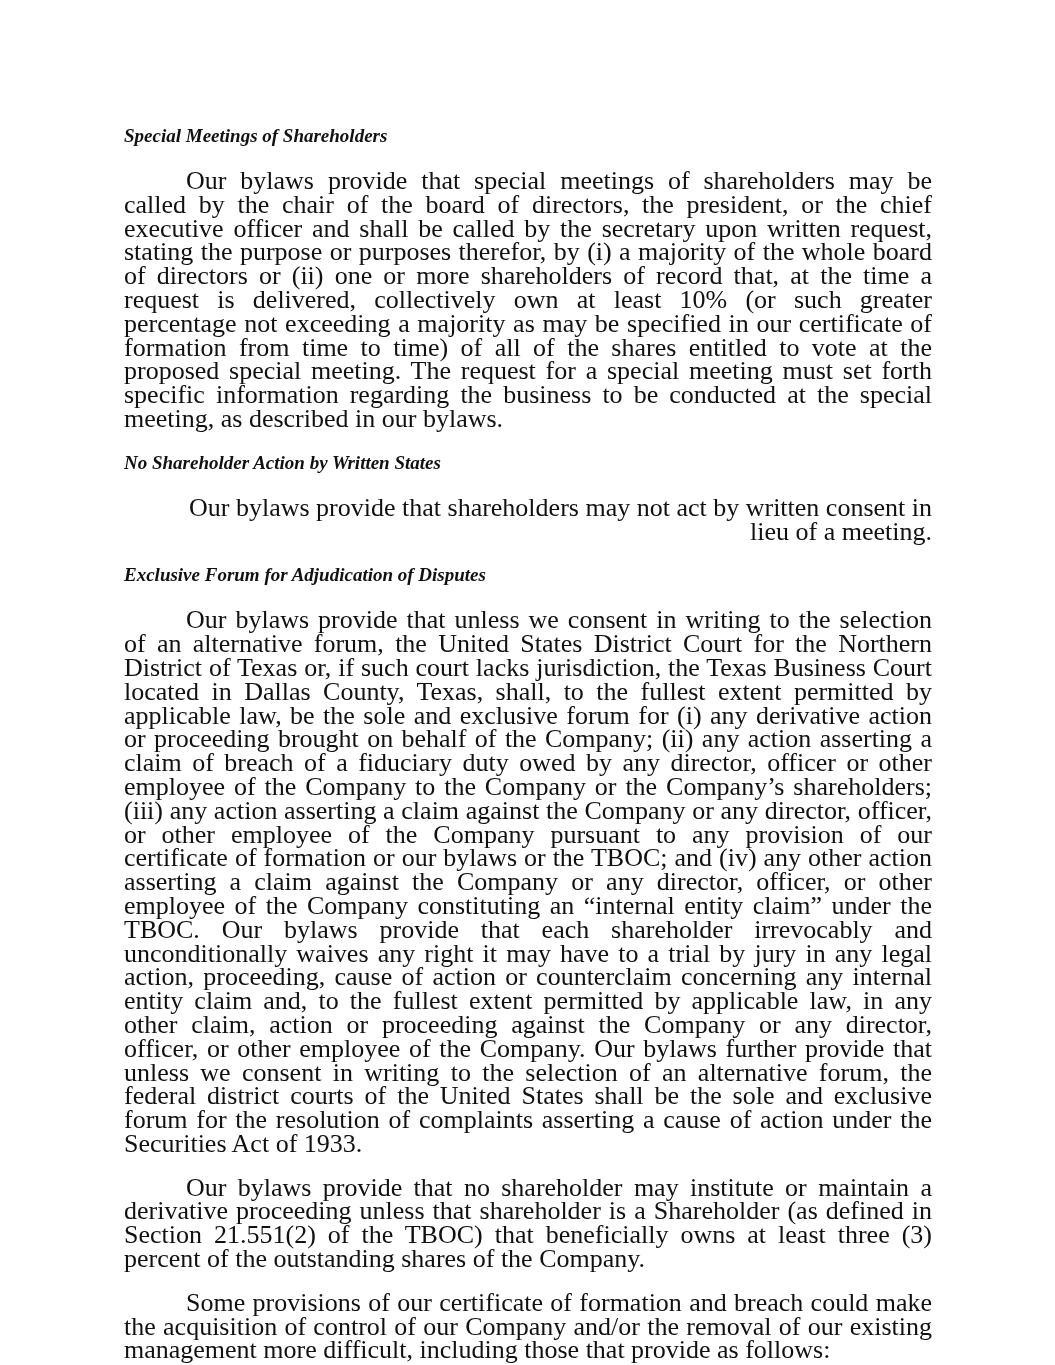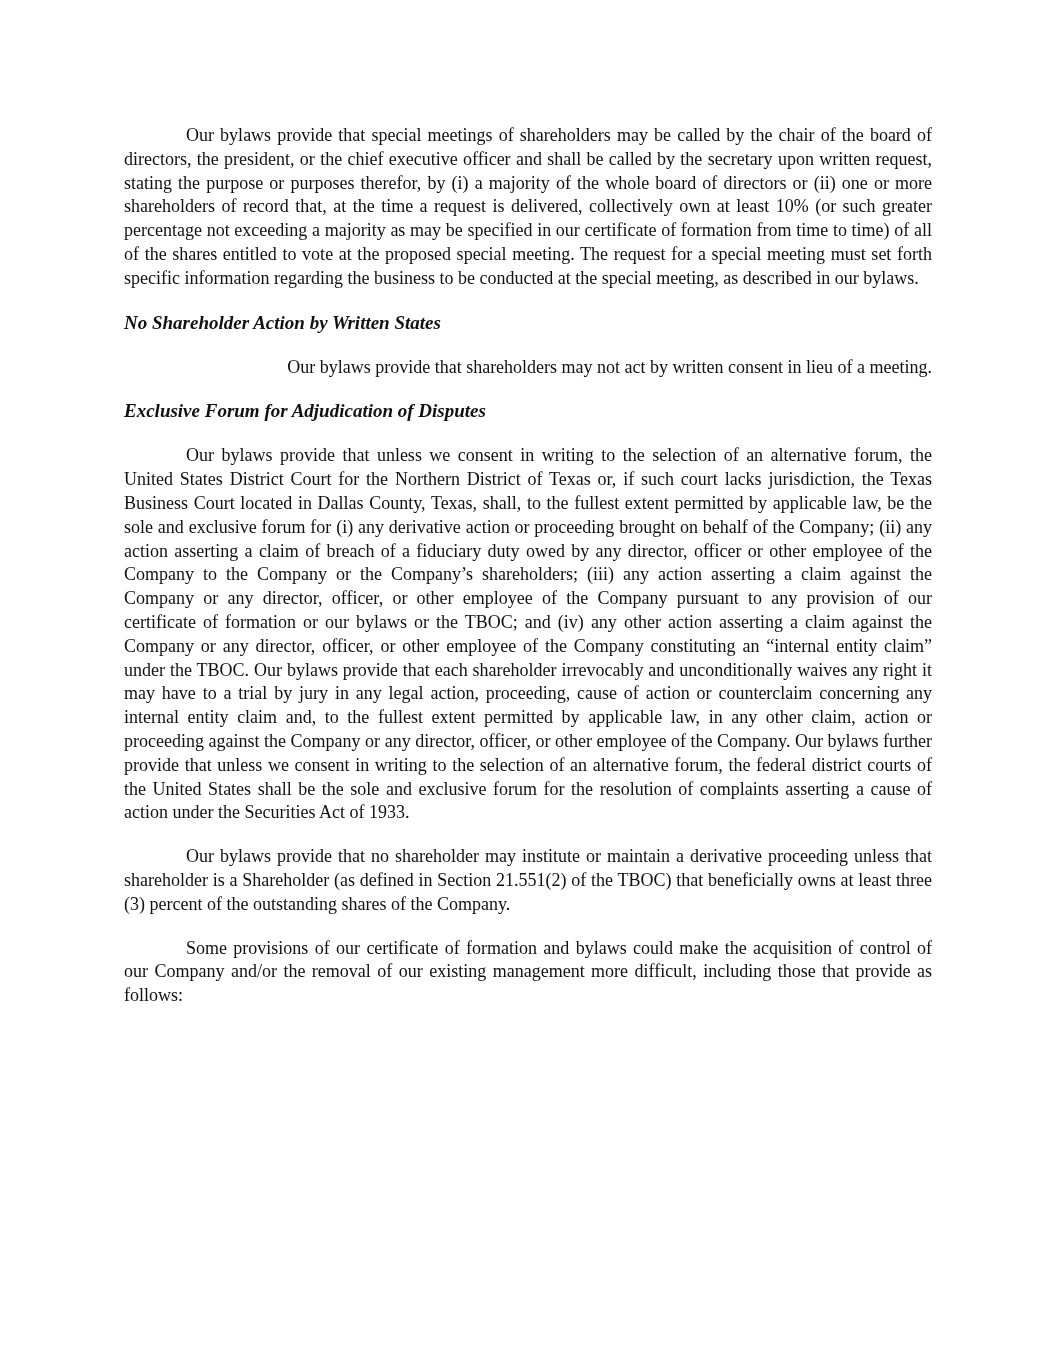--- a/index.html
+++ b/index.html
@@ -22,50 +22,51 @@
       width: 808px;
     }
     .section-heading {
       font-style: italic;
       font-weight: bold;
       font-size: 19px;
       line-height: 24px;
       margin: 0 0 21px 0;
     }
     .para {
-      font-size: 18px;
+      font-size: 26px;
       line-height: 23.8px;
       text-align: justify;
       text-indent: 62px;
       margin: 0 0 20px 0;
     }
     .para.single {
       text-align: right;
     }
   </style>
 </head>
 <body>
 
 <div class="page">
 
   <section>
+    <h3 class="section-heading">Special Meetings of Shareholders</h3>
     <p class="para">Our bylaws provide that special meetings of shareholders may be called by the chair of the board of directors, the president, or the chief executive officer and shall be called by the secretary upon written request, stating the purpose or purposes therefor, by (i) a majority of the whole board of directors or (ii) one or more shareholders of record that, at the time a request is delivered, collectively own at least 10% (or such greater percentage not exceeding a majority as may be specified in our certificate of formation from time to time) of all of the shares entitled to vote at the proposed special meeting. The request for a special meeting must set forth specific information regarding the business to be conducted at the special meeting, as described in our bylaws.</p>
   </section>
 
   <section>
     <h3 class="section-heading">No Shareholder Action by Written States</h3>
     <p class="para single">Our bylaws provide that shareholders may not act by written consent in lieu of a meeting.</p>
   </section>
 
   <section>
     <h3 class="section-heading">Exclusive Forum for Adjudication of Disputes</h3>
     <p class="para">Our bylaws provide that unless we consent in writing to the selection of an alternative forum, the United States District Court for the Northern District of Texas or, if such court lacks jurisdiction, the Texas Business Court located in Dallas County, Texas, shall, to the fullest extent permitted by applicable law, be the sole and exclusive forum for (i) any derivative action or proceeding brought on behalf of the Company; (ii) any action asserting a claim of breach of a fiduciary duty owed by any director, officer or other employee of the Company to the Company or the Company’s shareholders; (iii) any action asserting a claim against the Company or any director, officer, or other employee of the Company pursuant to any provision of our certificate of formation or our bylaws or the TBOC; and (iv) any other action asserting a claim against the Company or any director, officer, or other employee of the Company constituting an “internal entity claim” under the TBOC. Our bylaws provide that each shareholder irrevocably and unconditionally waives any right it may have to a trial by jury in any legal action, proceeding, cause of action or counterclaim concerning any internal entity claim and, to the fullest extent permitted by applicable law, in any other claim, action or proceeding against the Company or any director, officer, or other employee of the Company. Our bylaws further provide that unless we consent in writing to the selection of an alternative forum, the federal district courts of the United States shall be the sole and exclusive forum for the resolution of complaints asserting a cause of action under the Securities Act of 1933.</p>
   </section>
 
   <section>
     <p class="para">Our bylaws provide that no shareholder may institute or maintain a derivative proceeding unless that shareholder is a Shareholder (as defined in Section 21.551(2) of the TBOC) that beneficially owns at least three (3) percent of the outstanding shares of the Company.</p>
   </section>
 
   <section>
-    <p class="para">Some provisions of our certificate of formation and bylaws could make the acquisition of control of our Company and/or the removal of our existing management more difficult, including those that provide as follows:</p>
+    <p class="para">Some provisions of our certificate of formation and breach could make the acquisition of control of our Company and/or the removal of our existing management more difficult, including those that provide as follows:</p>
   </section>
 
 </div>
 
 </body></html>

